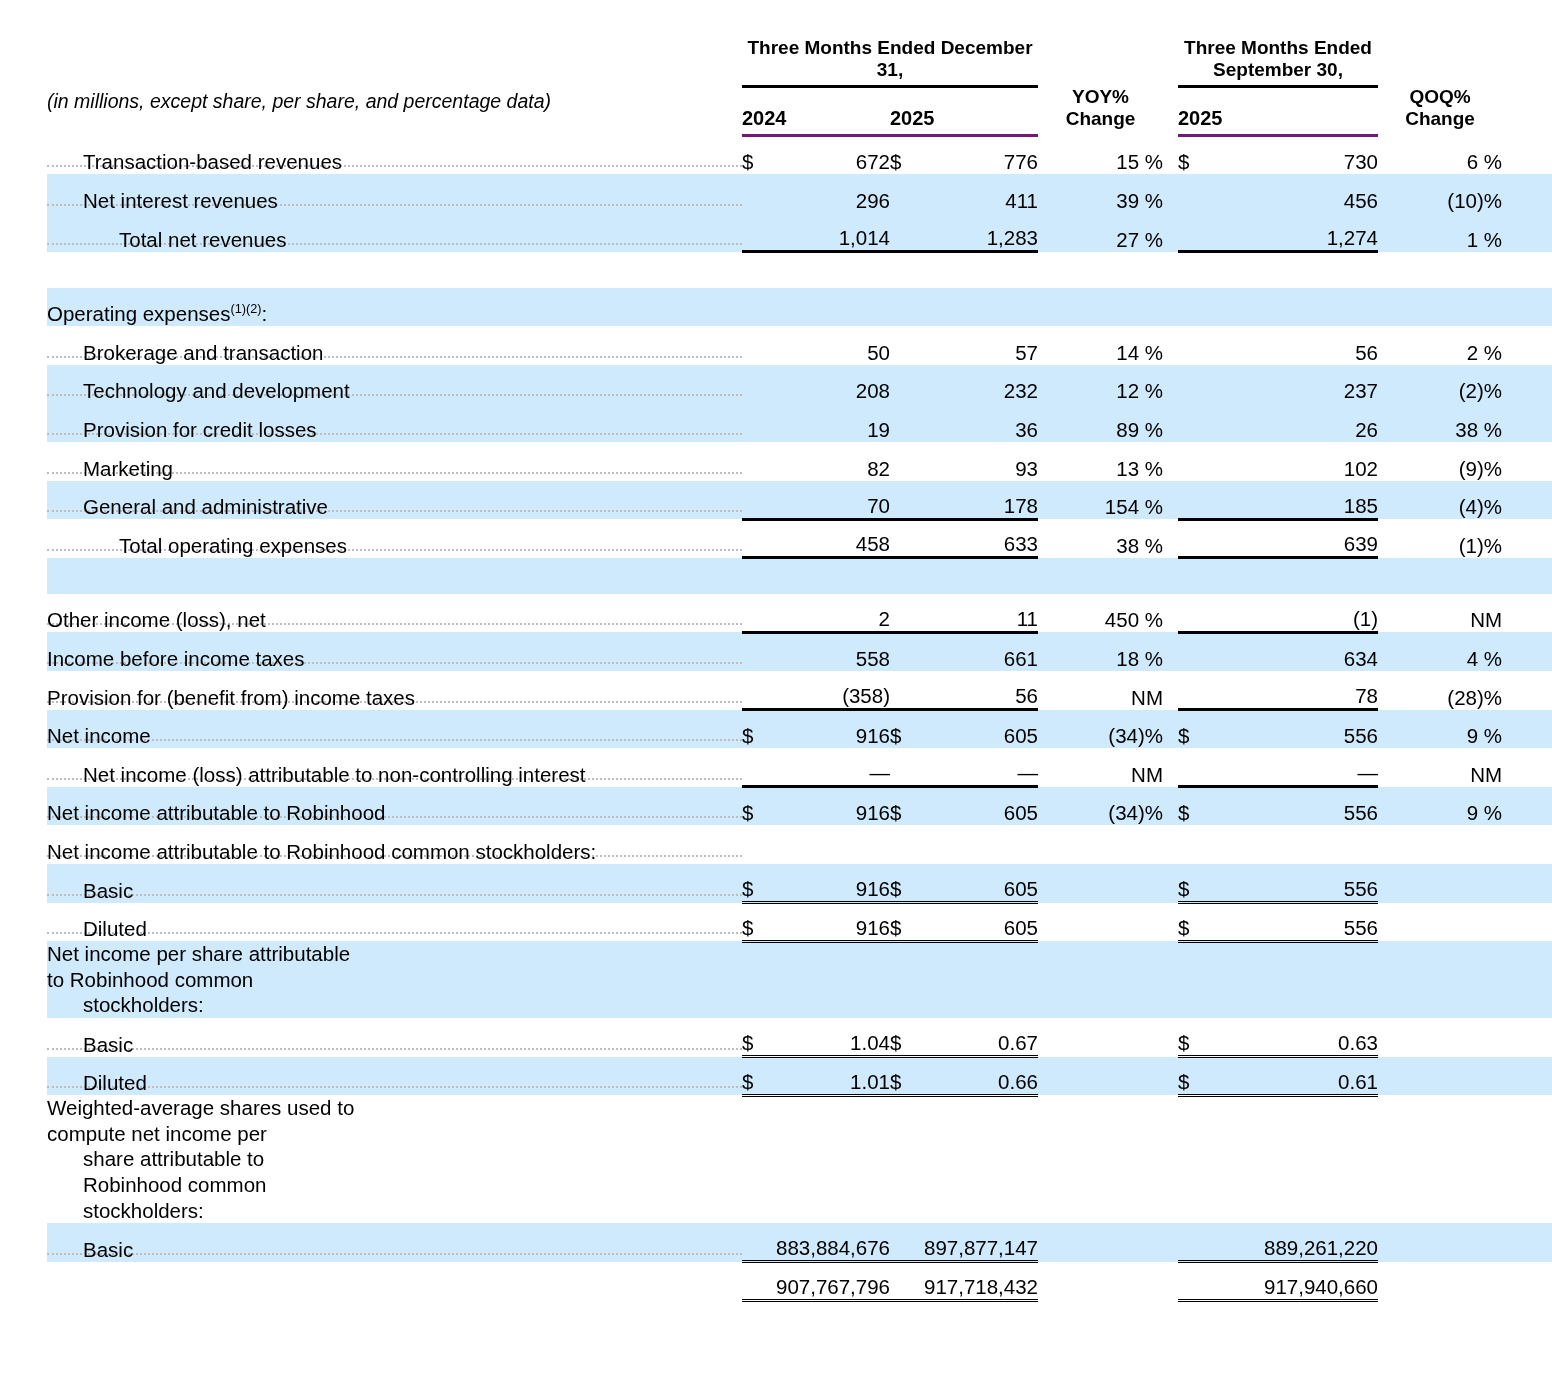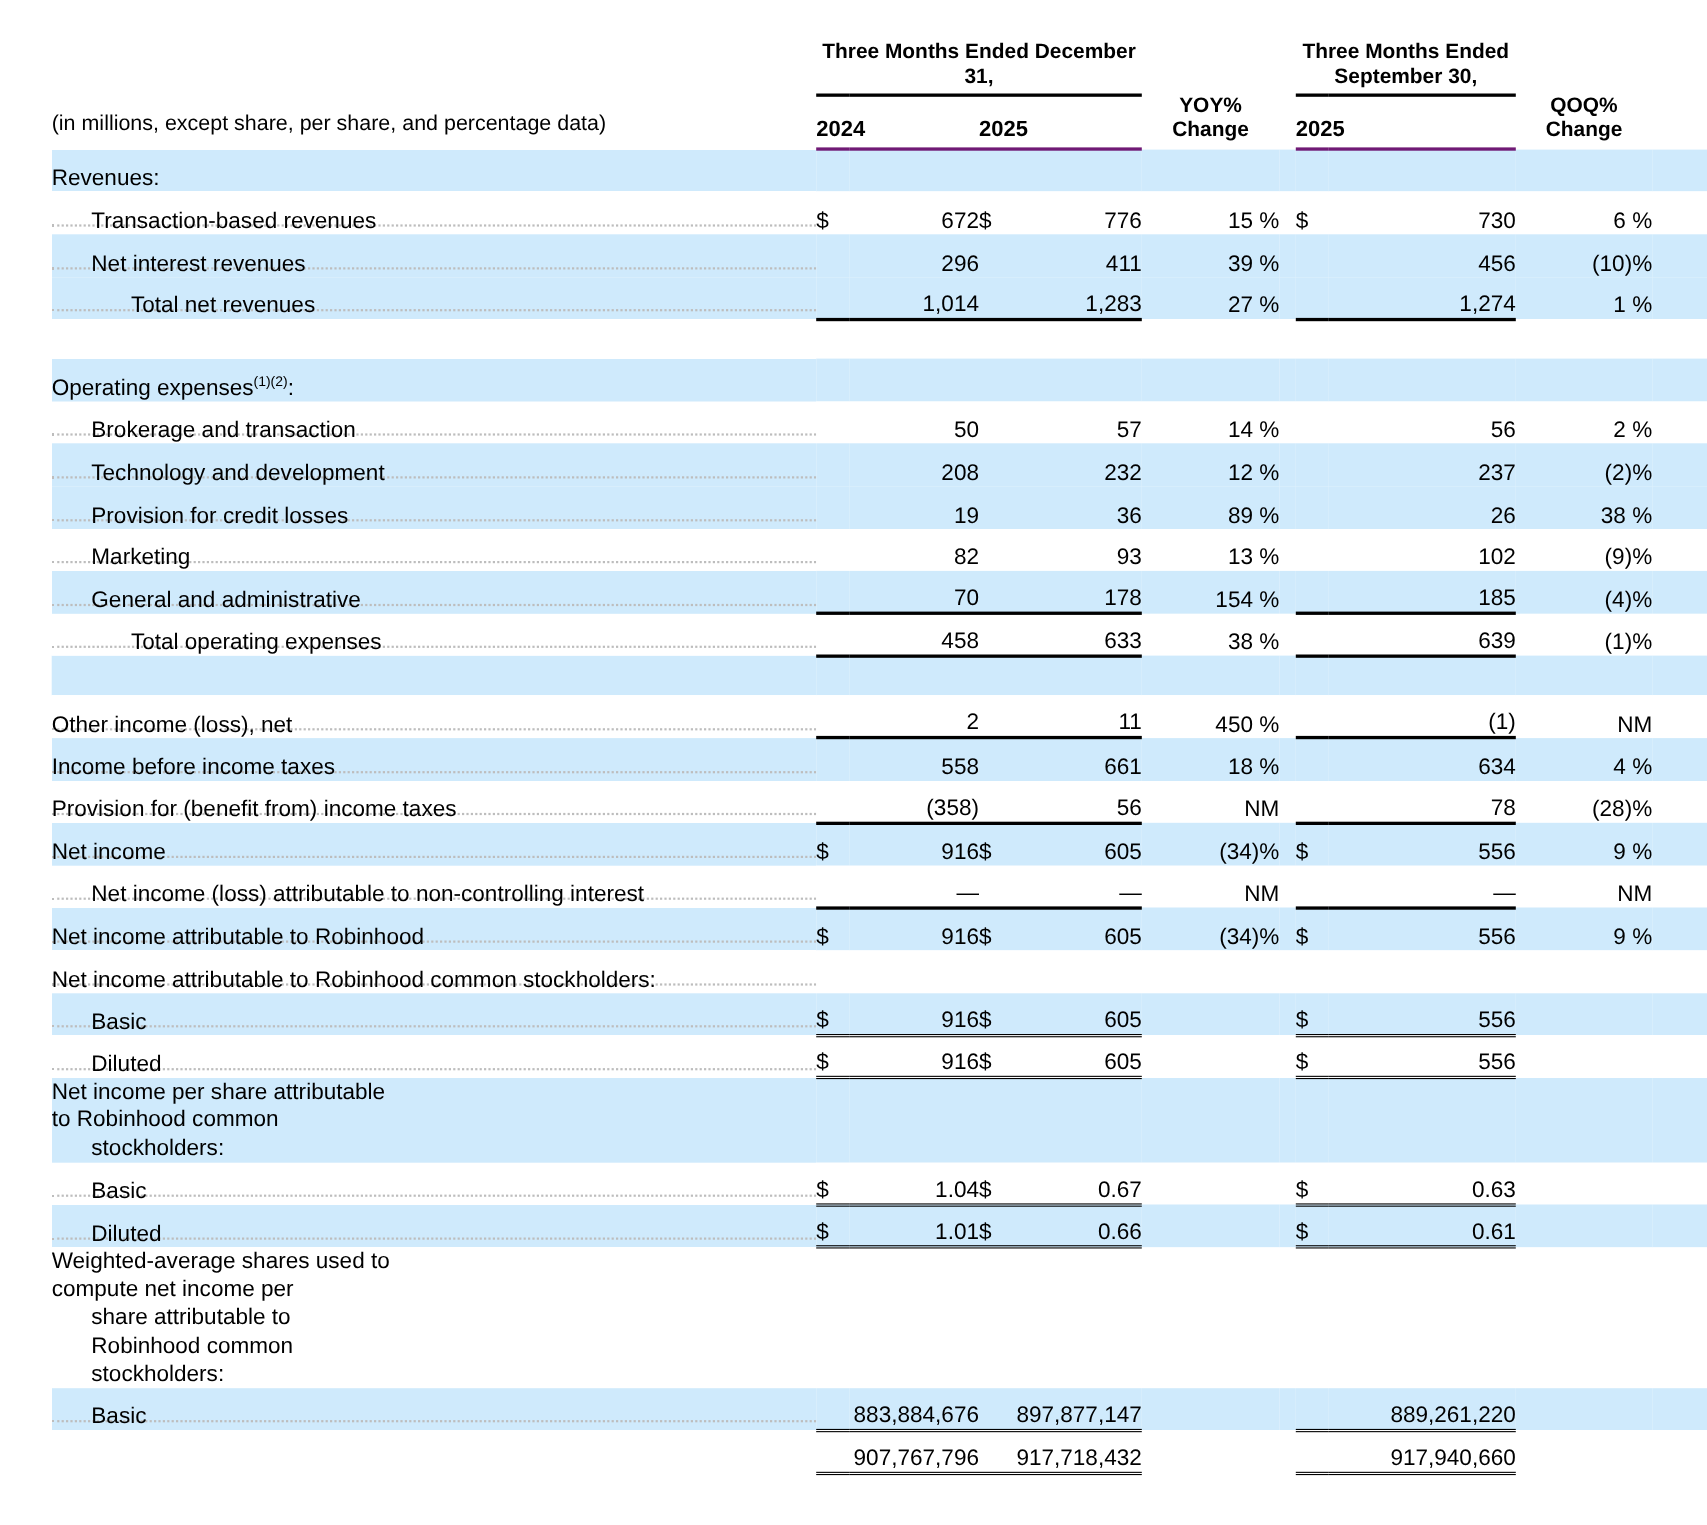--- a/index.html
+++ b/index.html
@@ -59,23 +59,24 @@
   .hdr-pct {
     text-align: center;
     font-weight: bold;
     font-size: 19px;
     line-height: 1.18;
     vertical-align: bottom;
     padding: 0 0 5px 0;
     margin-top: 19px;
   }
   .hdr-units {
+    font-style: italic;
     font-size: 19.5px;
     vertical-align: bottom;
-    padding: 0 0 12px 0;
+    padding: 0 0 23px 0;
     white-space: nowrap;
   }
   tr.hdr-top td { height: 86px; }
   tr.hdr-bot td { height: 46px; }
 
   
   tr.row td { height: 38.6px; padding: 0; vertical-align: bottom; }
   tr.spacer td { height: 36px; padding: 0; }
 
   td.label {
@@ -167,33 +168,20 @@
         <td class="hdr-year" colspan="2">2024</td>
         <td class="hdr-year" colspan="2">2025</td>
         <td class="hdr-pct">YOY% Change</td>
         <td></td>
         <td class="hdr-year" colspan="2">2025</td>
         <td class="hdr-pct">QOQ% Change</td>
         <td></td>
       </tr>
     </thead>
     <tbody id="tbody">
-        <tr class="row blue">
-          <td class="label"><span class="txt">Revenues:</span></td>
-          <td class="cur"></td>
-          <td class="num"></td>
-          <td class="cur"></td>
-          <td class="num"></td>
-          <td class="pct"></td>
-          <td class="gapc"></td>
-          <td class="cur"></td>
-          <td class="num"></td>
-          <td class="pct"></td>
-          <td class="padc"></td>
-        </tr>
         <tr class="row white">
           <td class="label leader"><span class="lead"></span><span class="txt ind1">Transaction-based revenues</span></td>
           <td class="cur">$</td>
           <td class="num">672</td>
           <td class="cur">$</td>
           <td class="num">776</td>
           <td class="pct">15 %</td>
           <td class="gapc"></td>
           <td class="cur">$</td>
           <td class="num">730</td>

